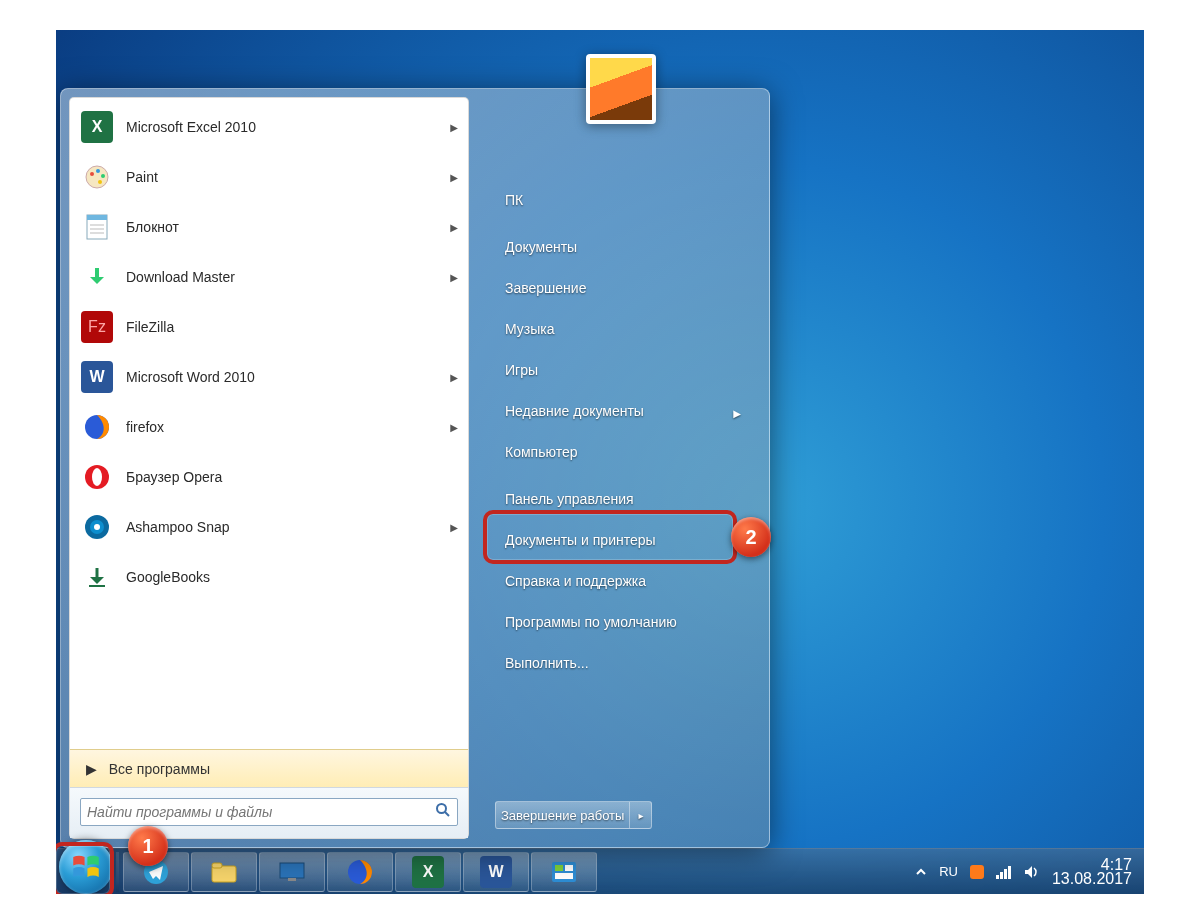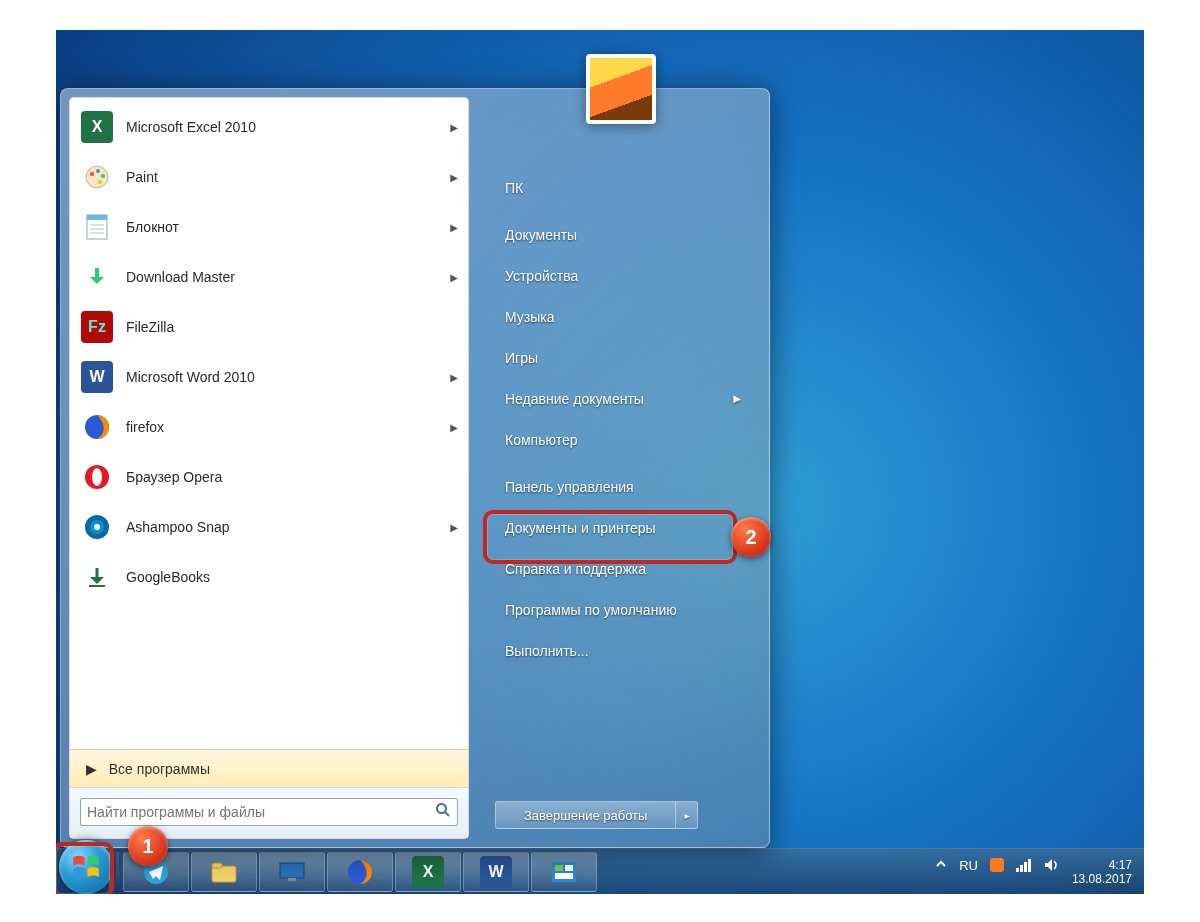--- a/index.html
+++ b/index.html
@@ -21,23 +21,23 @@
 }
 .tb-app {
   width: 66px; height: 40px; margin-right: 2px;
   display: flex; align-items: center; justify-content: center;
   border-radius: 3px;
   background: linear-gradient(to bottom, rgba(255,255,255,.35), rgba(255,255,255,.08));
   border: 1px solid rgba(255,255,255,.25);
 }
 .tb-sep { width: 3px; height: 40px; margin: 0 4px;
   background: linear-gradient(to bottom, rgba(255,255,255,.4), rgba(0,0,0,.2)); opacity:.4;}
-.tray { margin-left: auto; display: flex; align-items: flex-start; gap: 12px; color: #fff; font-size: 12px; }
+.tray { margin-left: auto; display: flex; align-items: center; gap: 12px; color: #fff; font-size: 12px; }
 .tray .lang { font-size: 13px; }
-.tray .clock { text-align: right; line-height: 14px; font-size: 12px; padding-right: 4px;}
+.tray .clock { text-align: right; line-height: 14px; font-size: 16px; padding-right: 4px;}
 .tray svg { display:block; }
 
 .start-orb {
   position: absolute; left: 3px; bottom: 0; width: 54px; height: 54px;
   border-radius: 50%; z-index: 30;
   background: radial-gradient(circle at 35% 30%, #89d7ff 0%, #2a9dd6 40%, #0a5a95 100%);
   box-shadow: 0 0 8px rgba(0,0,0,.5), inset 0 2px 4px rgba(255,255,255,.5);
   display:flex; align-items:center; justify-content:center;
 }
 .start-orb svg { width: 34px; height: 34px; }
@@ -70,39 +70,39 @@
 .sm-search {
   padding: 10px 10px 12px;
   background: linear-gradient(to bottom, #f5f9fc, #e6eef5);
   border-top: 1px solid #d0d8e0;
 }
 .sm-search .box {
   height: 28px; background: #fff; border: 1px solid #8aa7c2; border-radius: 2px;
   display:flex; align-items:center; padding:0 6px; position:relative;
 }
 .sm-search input {
-  flex:1; border:0; outline:0; font-size:14px; color:#777;
+  flex:1; border:0; outline:0; font-size:14px; font-style:italic; color:#777;
 }
 .sm-search .mag { color:#3d6ea8; }
 
 .sm-right {
   flex: 1; padding: 14px 12px 10px 26px; color: #fff; display:flex; flex-direction:column;
   text-shadow: 0 1px 2px rgba(0,0,0,.6);
 }
 .sm-right .item {
-  height: 41px; display:flex; align-items:center; font-size:14px; padding:0 10px;
+  height: 41px; display:flex; align-items:flex-end; font-size:14px; padding:0 10px;
   border-radius:3px; position:relative; cursor:default;
 }
 .sm-right .item .arrow { position:absolute; right:8px; font-size:10px; color:#fff;}
 .sm-right .spacer6 { height: 6px; }
 .sm-shutdown {
   margin-top: auto; display:flex; align-items:center;
 }
 .sm-shutdown .btn {
-  height: 28px; padding: 0 28px; font-size: 13px; color:#fff;
+  height: 28px; padding: 0 5px; font-size: 13px; color:#fff;
   display:flex; align-items:center;
   background: linear-gradient(to bottom, rgba(255,255,255,.35), rgba(180,200,215,.25));
   border: 1px solid rgba(255,255,255,.4); border-radius: 3px 0 0 3px;
 }
 .sm-shutdown .dd {
   width: 22px; height: 28px; display:flex; align-items:center; justify-content:center;
   background: linear-gradient(to bottom, rgba(255,255,255,.35), rgba(180,200,215,.25));
   border: 1px solid rgba(255,255,255,.4); border-left:0; border-radius: 0 3px 3px 0;
   color:#fff; font-size:10px;
 }
@@ -194,21 +194,21 @@
                     <path d="M5 12l7 7 7-7" fill="#2ecc71"></path>
                   </svg>
                 </div>
               </span>
     <span>Download Master</span>
     <span class="arrow">▶</span>
             </div>
             <div class="sm-app">
               <span class="ico">
                 <div class="ic" style="background:#b10808;display:flex;align-items:center;justify-content:center">
-                  <span style="color:#5eead4;font-weight:bold;font-size:16px">Fz</span>
+                  <span style="color:#fca5a5;font-weight:normal;font-size:16px">Fz</span>
                 </div>
               </span>
     <span>FileZilla</span>
     </div>
             <div class="sm-app">
               <span class="ico">
                 <div class="ic" style="background:#2a5699;display:flex;align-items:center;justify-content:center">
                   <span style="color:#fff;font-weight:bold;font-size:16px">W</span>
                 </div>
               </span>
@@ -285,21 +285,21 @@
         <div style="height:56px"></div>
         <div id="sm-right">
             <div class="item">
               <span>ПК</span>
             </div>
             <div class="spacer6"></div>
             <div class="item">
               <span>Документы</span>
             </div>
             <div class="item">
-              <span>Устройства</span>
+              <span>Завершение</span>
             </div>
             <div class="item">
               <span>Музыка</span>
             </div>
             <div class="item">
               <span>Игры</span>
             </div>
             <div class="item">
               <span>Недавние документы</span>
               <span class="arrow">▶</span>

